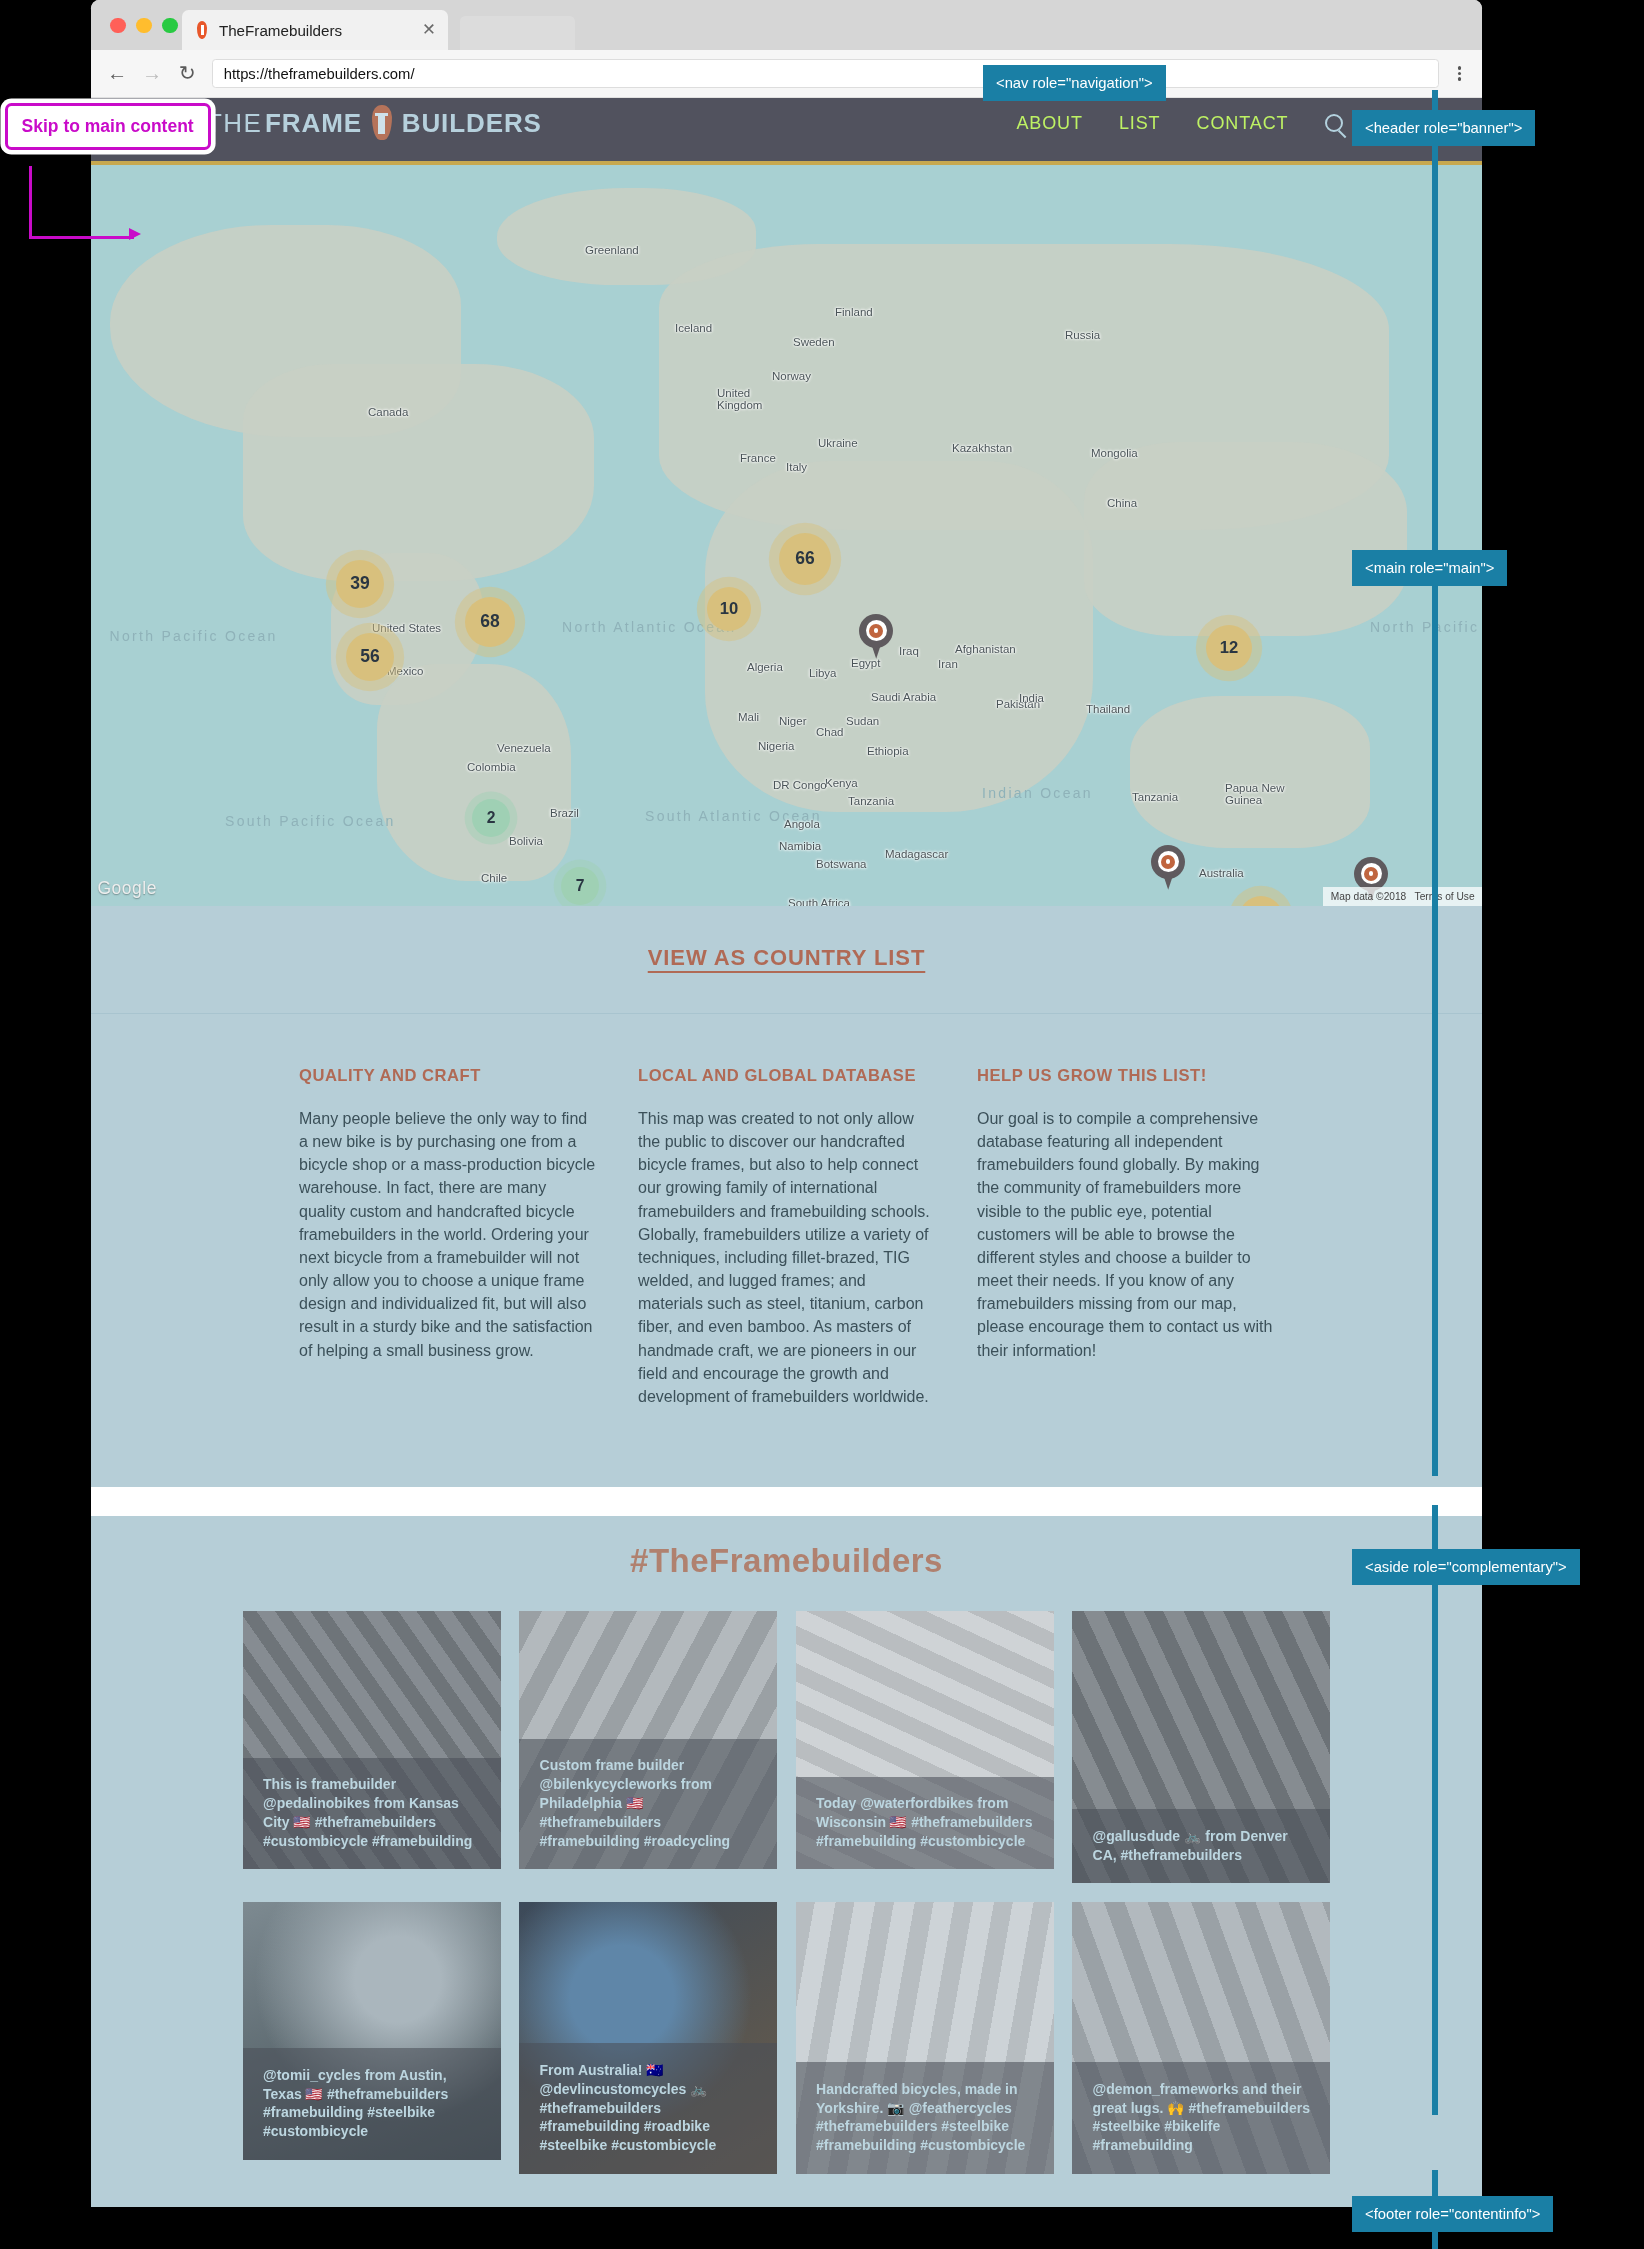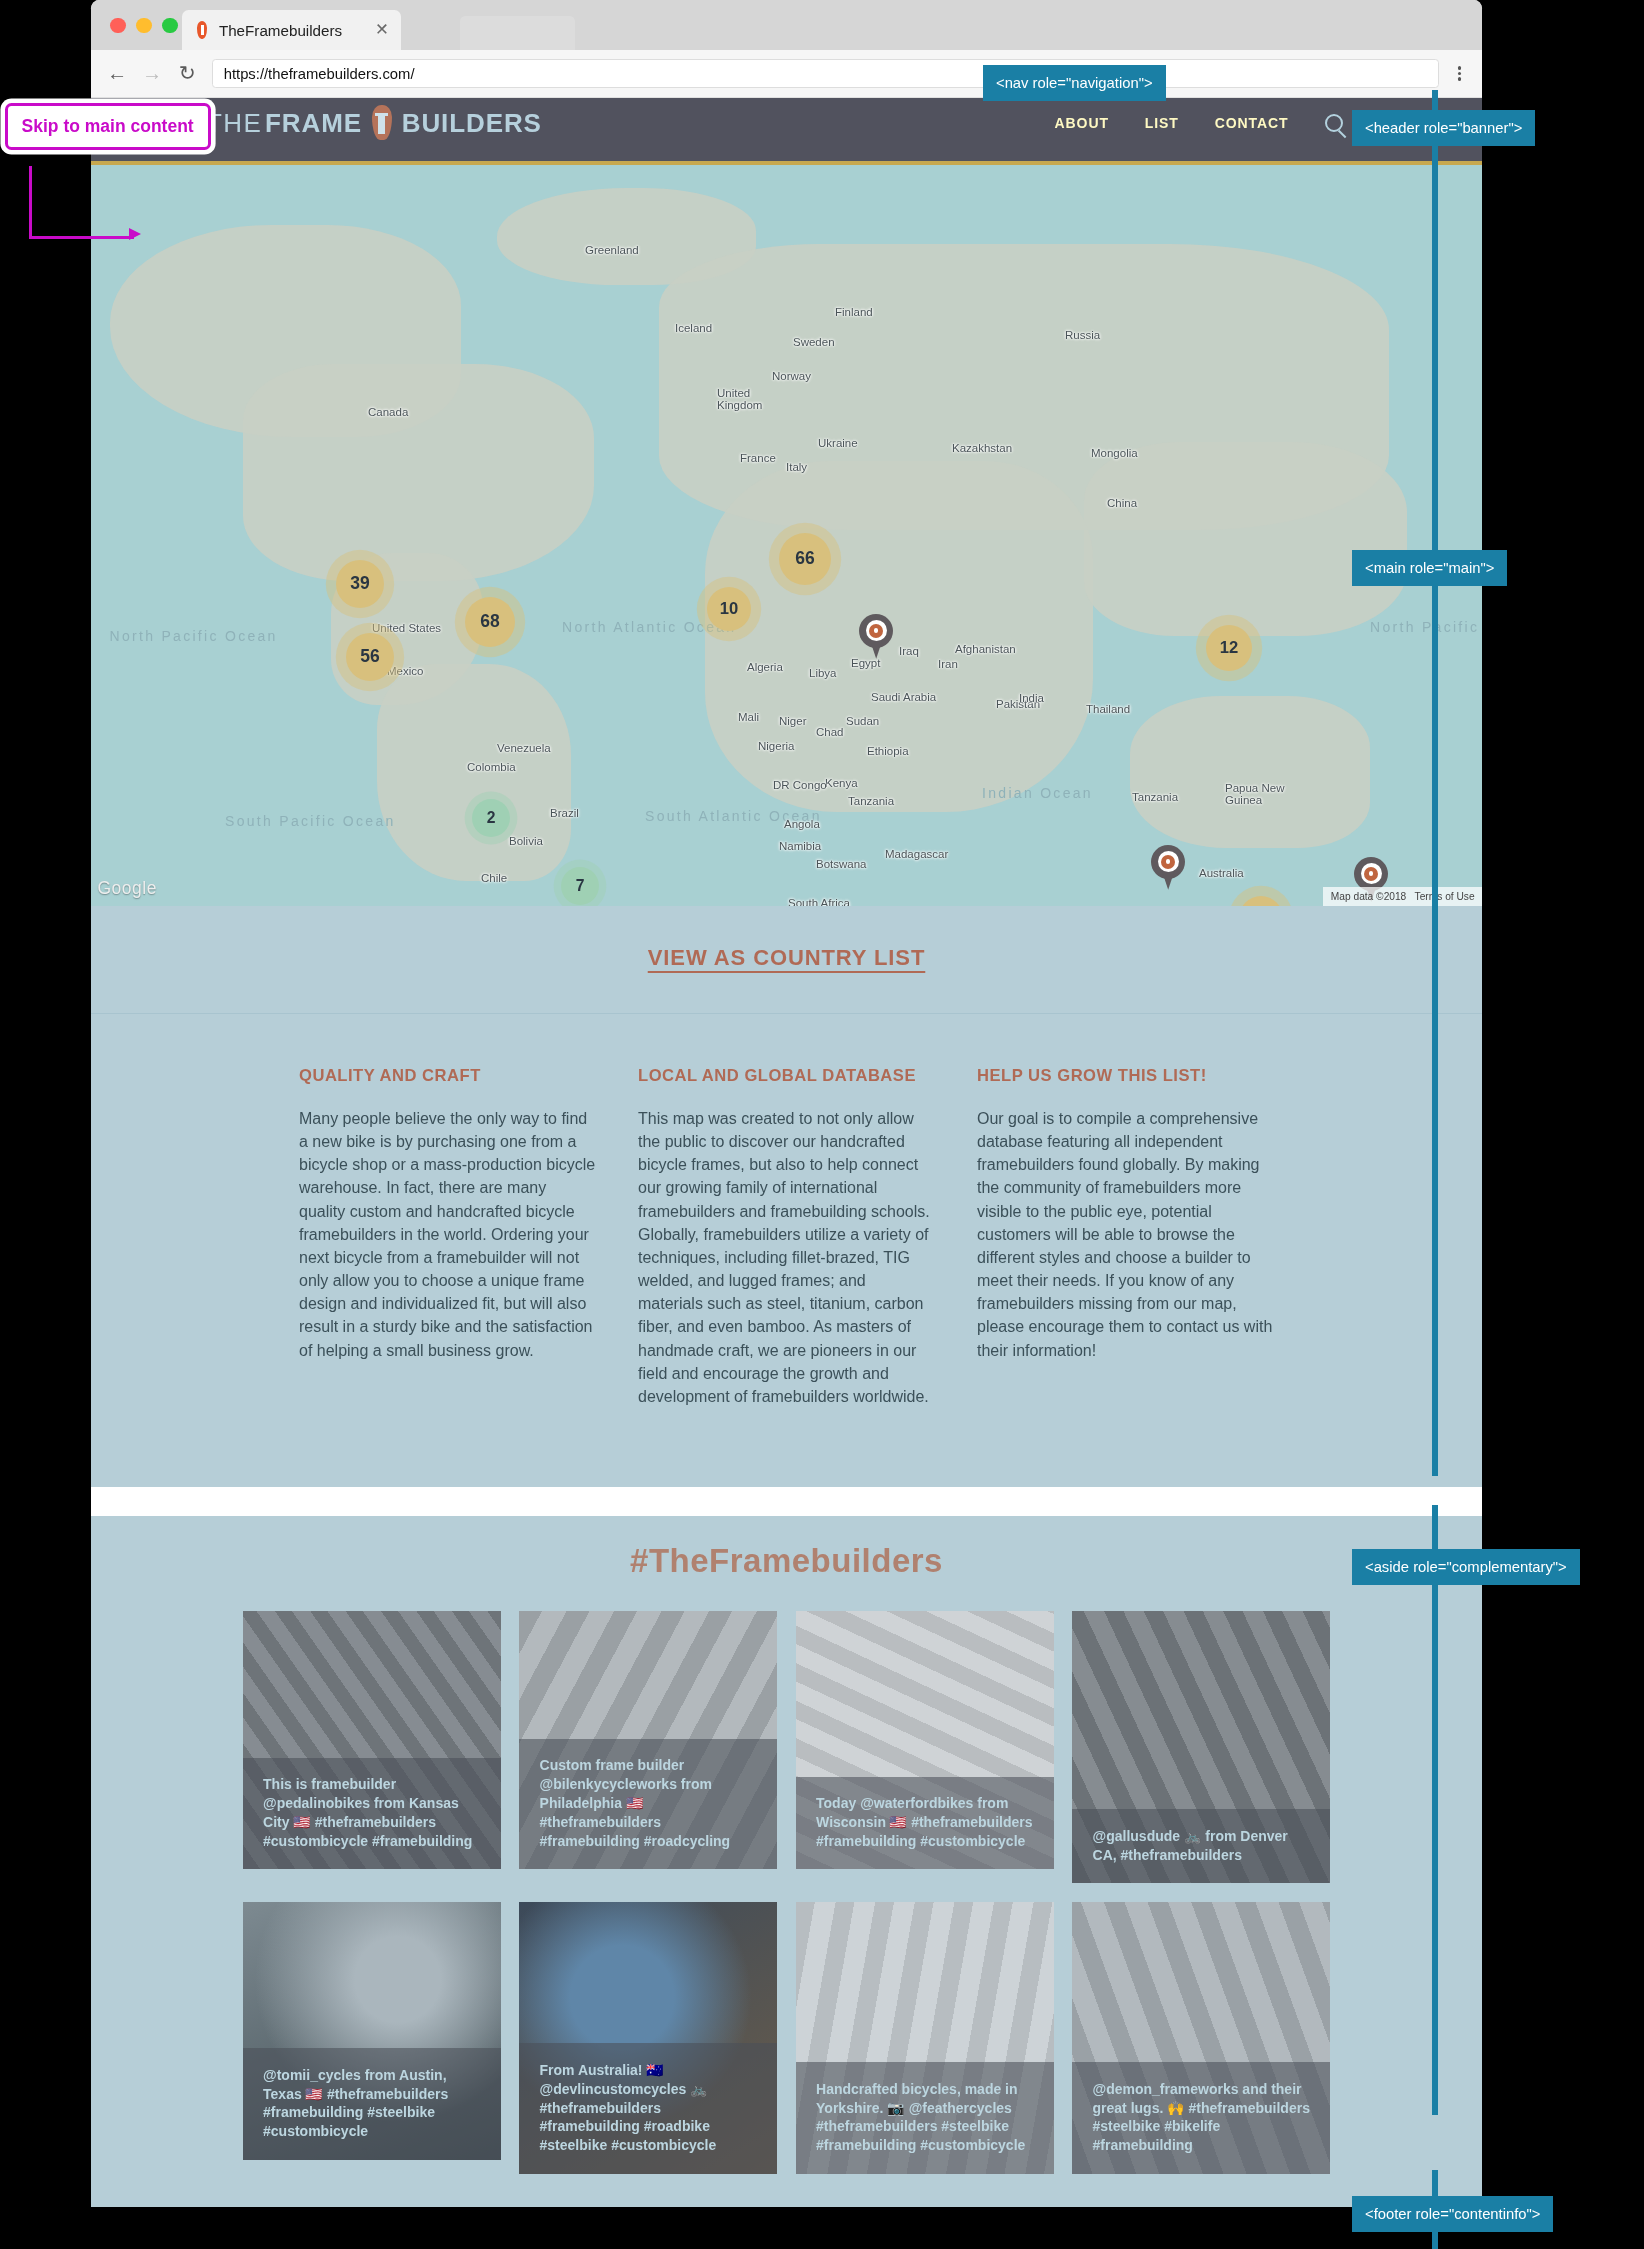--- a/index.html
+++ b/index.html
@@ -22,21 +22,21 @@
     height: 50px; background: #d6d6d6;
     position: relative;
   }
   .traffic { position: absolute; left: 19.4px; top: 17.5px; display: flex; gap: 10.2px; }
   .dot { width: 15.7px; height: 15.7px; border-radius: 50%; }
   .dot.r { background: #ff6058; }
   .dot.y { background: #ffbd2e; }
   .dot.g { background: #28ca42; }
   .tab {
     position: absolute; left: 91px; top: 10.2px;
-    width: 219px; height: 40px;
+    width: 266px; height: 40px;
     background: #f1f1f1; border-radius: 6.5px 6.5px 0 0;
     display: flex; align-items: center; padding: 0 12px; gap: 8.3px;
   }
   .tab-favicon {
     width: 16.6px; height: 21px; position: relative; flex: none;
   }
   .tab-favicon .body {
     position: absolute; left: 3.2px; top: 1.8px; width: 10.2px; height: 17.5px;
     background: #e8572a;
     border-radius: 50% 50% 45% 45% / 40% 40% 60% 60%;
@@ -94,21 +94,21 @@
   }
   .logo-badge .tool::before {
     content: ""; position: absolute; left: -2.8px; top: 0; width: 13px; height: 3.7px;
     background: #cfe2ea;
   }
   .nav {
     margin-left: auto; display: flex; align-items: center; gap: 36px;
     padding-right: 139px;
   }
   .nav a {
-    font-size: 14px; font-weight: 700; color: #fef9c3;
+    font-size: 18px; font-weight: 400; color: #bef264;
     letter-spacing: 0.9px; text-decoration: none;
   }
   .nav .search-ic {
     width: 18.5px; height: 18.5px; border: 2.3px solid #b3d1de; border-radius: 50%;
     position: relative;
   }
   .nav .search-ic::after {
     content: ""; position: absolute; right: -6.5px; bottom: -5.5px;
     width: 10.2px; height: 2.3px; background: #b3d1de; transform: rotate(45deg);
   }

